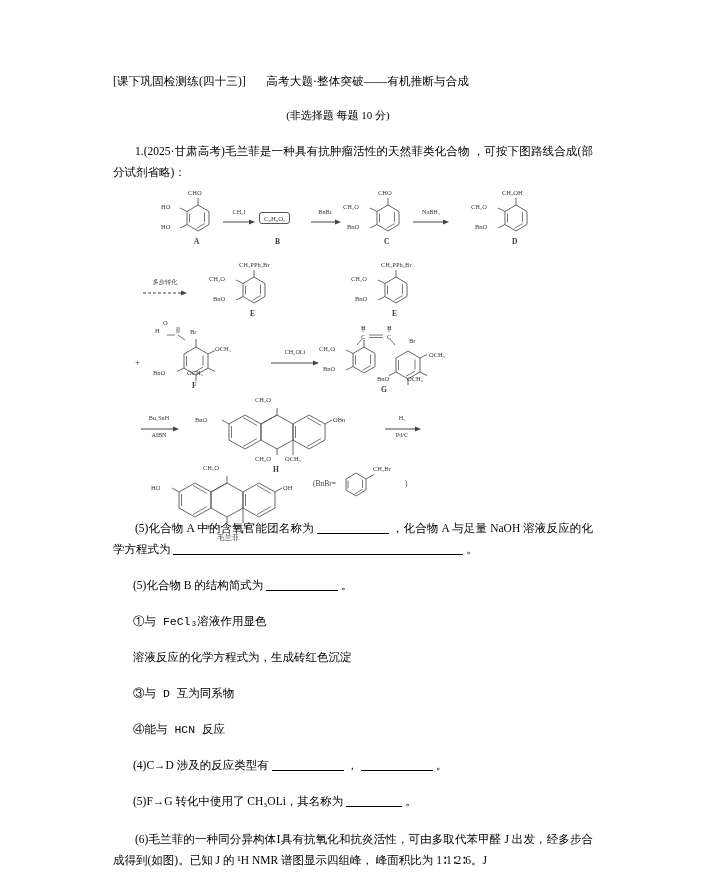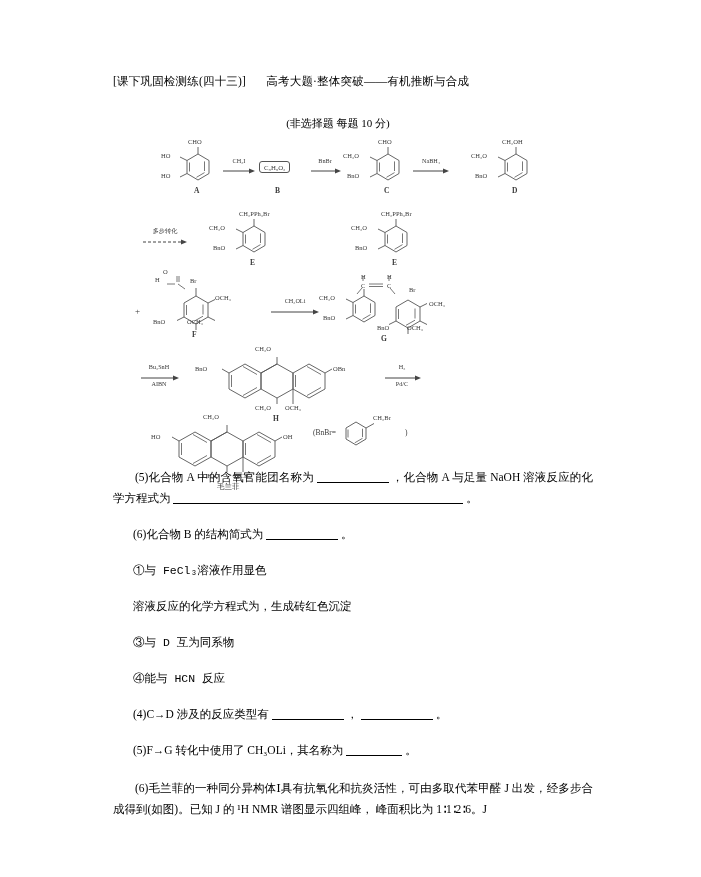--- a/index.html
+++ b/index.html
@@ -32,21 +32,21 @@
     font-size: 11.5px;
     line-height: 18px;
     letter-spacing: 0.2px;
     white-space: nowrap;
   }
   .hdr-gap { display: inline-block; width: 14px; }
   .subhdr {
     text-align: center;
     font-size: 11px;
     line-height: 18px;
-    margin-top: 24px;
+    margin-top: 16px;
     width: 450px;
   }
   .q-block {
     font-size: 11.5px;
     line-height: 21px;
     margin-top: 17px;
     text-align: justify;
   }
   .q-block.indent { text-indent: 22px; }
   .q-sub {
@@ -141,20 +141,21 @@
   <div class="content">
 
     <div class="hdr-line">
       <span>[课下巩固检测练(四十三)]</span>
       <span class="hdr-gap"></span>
       <span>高考大题·整体突破——有机推断与合成</span>
     </div>
 
     <div class="subhdr">(非选择题 每题 10 分)</div>
 
+    <div class="q-block indent">1.(2025·甘肃高考)毛兰菲是一种具有抗肿瘤活性的天然菲类化合物 ，可按下图路线合成(部分试剂省略)：</div>
 
     <div class="scheme">
 
       <div class="row" style="top:0px;height:58px;">
 
         <div class="unit" style="left:72px;top:12px;">
           <svg width="26" height="30" viewBox="0 0 26 30">
             <polygon points="13,2 24,8.5 24,21.5 13,28 2,21.5 2,8.5" fill="none" stroke="#555" stroke-width="0.9"></polygon>
             <line x1="4.5" y1="10.5" x2="4.5" y2="19.5" stroke="#555" stroke-width="0.8"></line>
             <line x1="11.5" y1="25.3" x2="19.5" y2="20.6" stroke="#555" stroke-width="0.8"></line>
@@ -454,21 +455,21 @@
 
     <div class="q-block indent">
       <span>(5)化合物 A 中的含氧官能团名称为</span>
       <span class="blank-s"></span>
       <span>，化合物 A 与足量 NaOH 溶液反应的化学方程式为</span>
       <span class="blank-l"></span>
       <span>。</span>
     </div>
 
     <div class="q-sub">
-      <span>(6)化合物 B 的结构简式为</span>
+      <span>(5)化合物 B 的结构简式为</span>
       <span class="blank-s"></span>
       <span>。</span>
     </div>
 
 
     <div class="q-opt">①与 FeCl₃溶液作用显色</div>
     <div class="q-opt">溶液反应的化学方程式为，生成砖红色沉淀</div>
     <div class="q-opt">③与 D 互为同系物</div>
     <div class="q-opt">④能与 HCN 反应</div>
 

